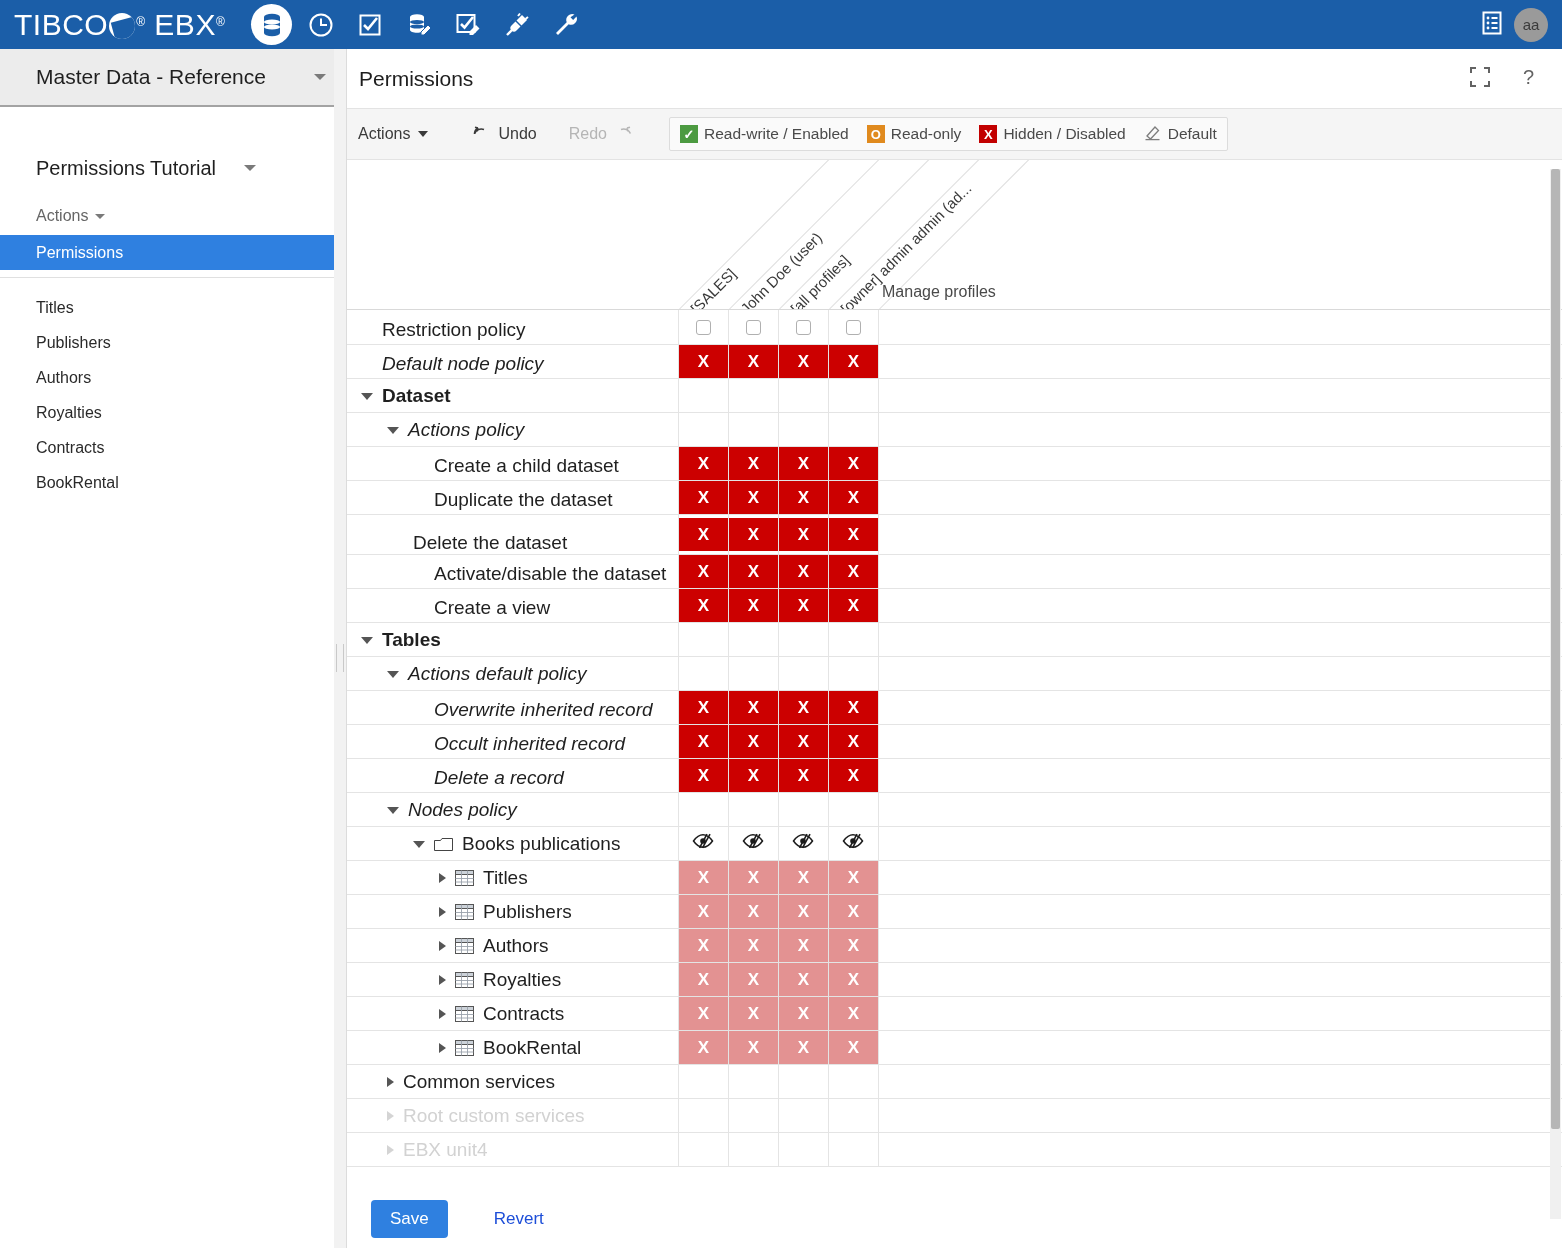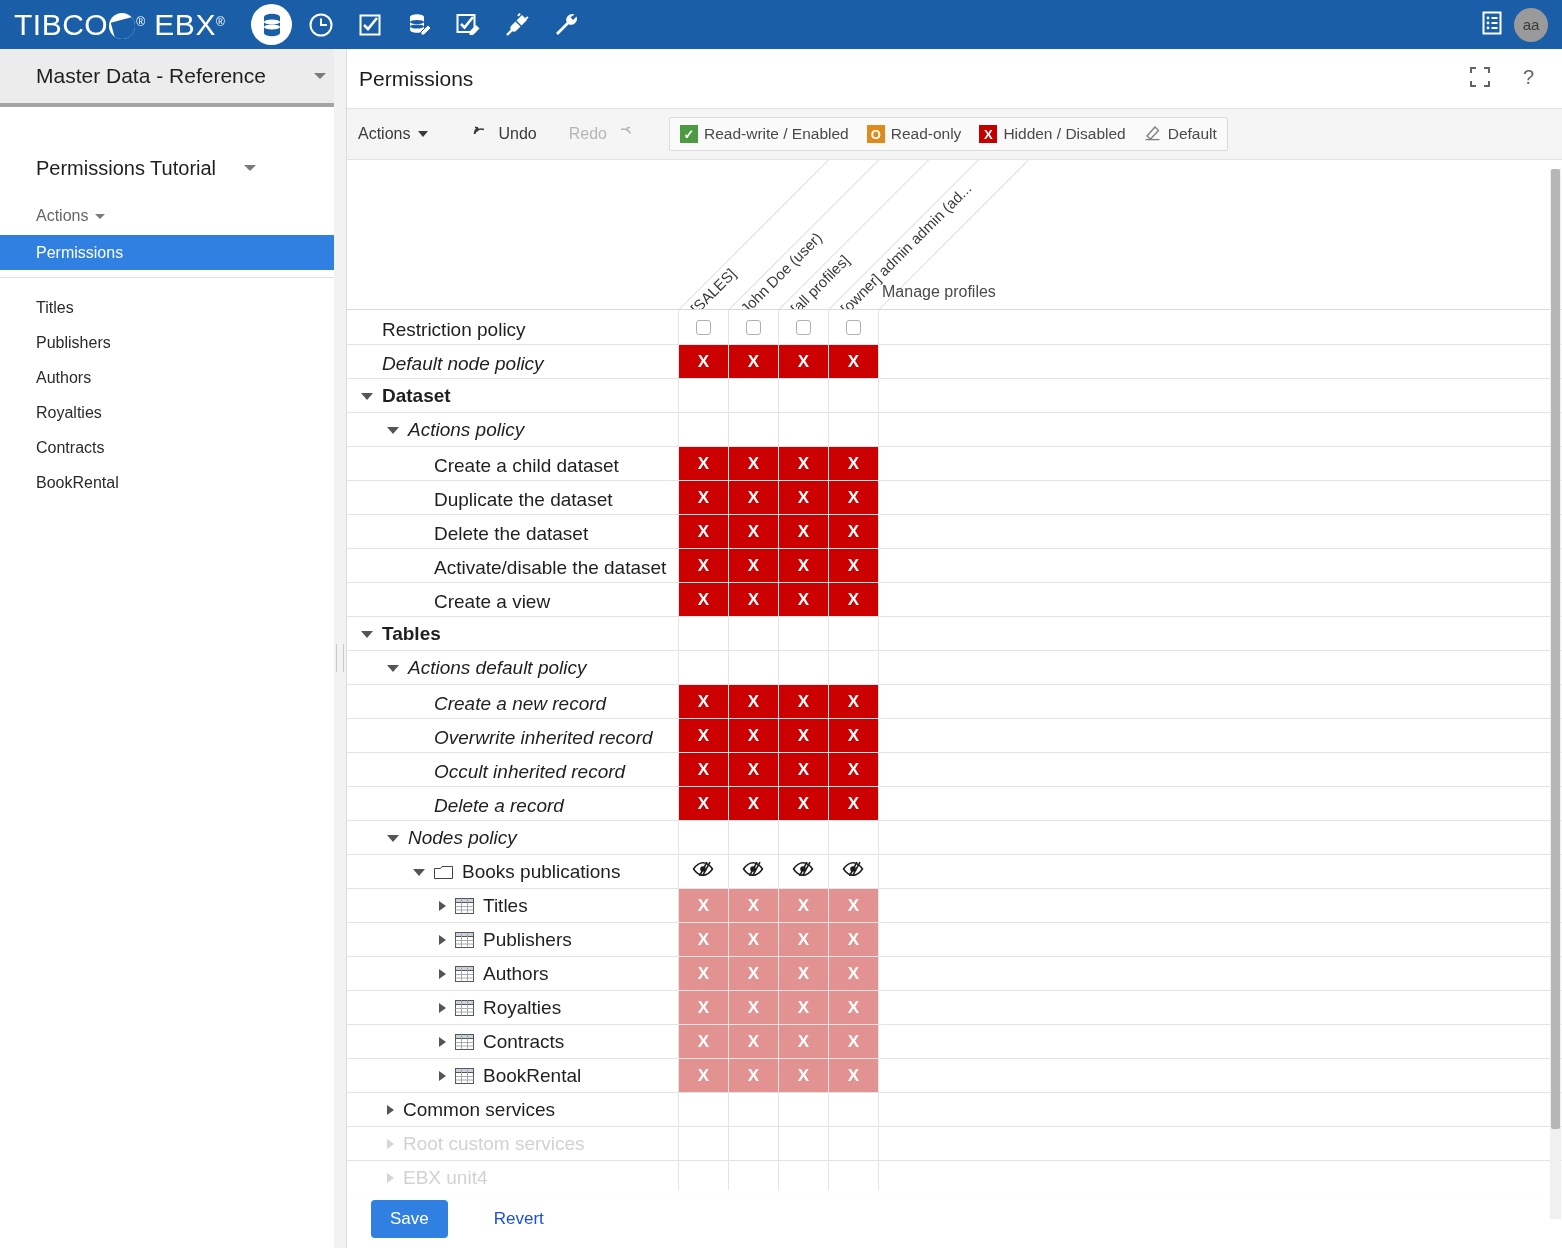--- a/index.html
+++ b/index.html
@@ -64,21 +64,21 @@
   
   #leftpanel {
     position: absolute; top: 49px; left: 0;
     width: 340px; height: 1199px;
     background: #ffffff;
   }
   #dataspace-header {
     height: 58px; background: #ececec;
     display: flex; align-items: center;
     padding: 0 14px 0 36px;
-    border-bottom: 4px solid #a3a3a3;
+    border-bottom: 2px solid #a3a3a3;
   }
   #dataspace-title { font-size: 21px; color: #1f1f1f; }
   .caret-down {
     width: 0; height: 0;
     border-left: 6px solid transparent;
     border-right: 6px solid transparent;
     border-top: 6px solid #7a7a7a;
     margin-left: auto;
   }
   #dataset-header {
@@ -571,21 +571,21 @@
             </td>
             <td class="c-cell">
               <span class="mark red">X</span>
             </td>
             <td class="c-cell last">
               <span class="mark red">X</span>
             </td>
             <td class="c-rest"></td>
           </tr>
           <tr>
-            <td class="c-label"><span class="ind" style="padding-left: 66px;">
+            <td class="c-label"><span class="ind" style="padding-left: 66px; flex-direction: column;">
                 <span class="tri none"></span>
                 <span>Delete the dataset</span>
               </span></td>
             <td class="c-cell">
               <span class="mark red">X</span>
             </td>
             <td class="c-cell">
               <span class="mark red">X</span>
             </td>
             <td class="c-cell">
@@ -647,39 +647,20 @@
           </tr>
           <tr>
             <td class="c-label"><span class="ind" style="padding-left: 40px;">
                 <span class="tri down"></span>
                 <span class="ital">Actions default policy</span>
               </span></td>
             <td class="c-cell"></td>
             <td class="c-cell"></td>
             <td class="c-cell"></td>
             <td class="c-cell last"></td>
-            <td class="c-rest"></td>
-          </tr>
-          <tr>
-            <td class="c-label"><span class="ind" style="padding-left: 66px;">
-                <span class="tri none"></span>
-                <span class="ital">Create a new record</span>
-              </span></td>
-            <td class="c-cell">
-              <span class="mark red">X</span>
-            </td>
-            <td class="c-cell">
-              <span class="mark red">X</span>
-            </td>
-            <td class="c-cell">
-              <span class="mark red">X</span>
-            </td>
-            <td class="c-cell last">
-              <span class="mark red">X</span>
-            </td>
             <td class="c-rest"></td>
           </tr>
           <tr>
             <td class="c-label"><span class="ind" style="padding-left: 66px;">
                 <span class="tri none"></span>
                 <span class="ital">Overwrite inherited record</span>
               </span></td>
             <td class="c-cell">
               <span class="mark red">X</span>
             </td>

